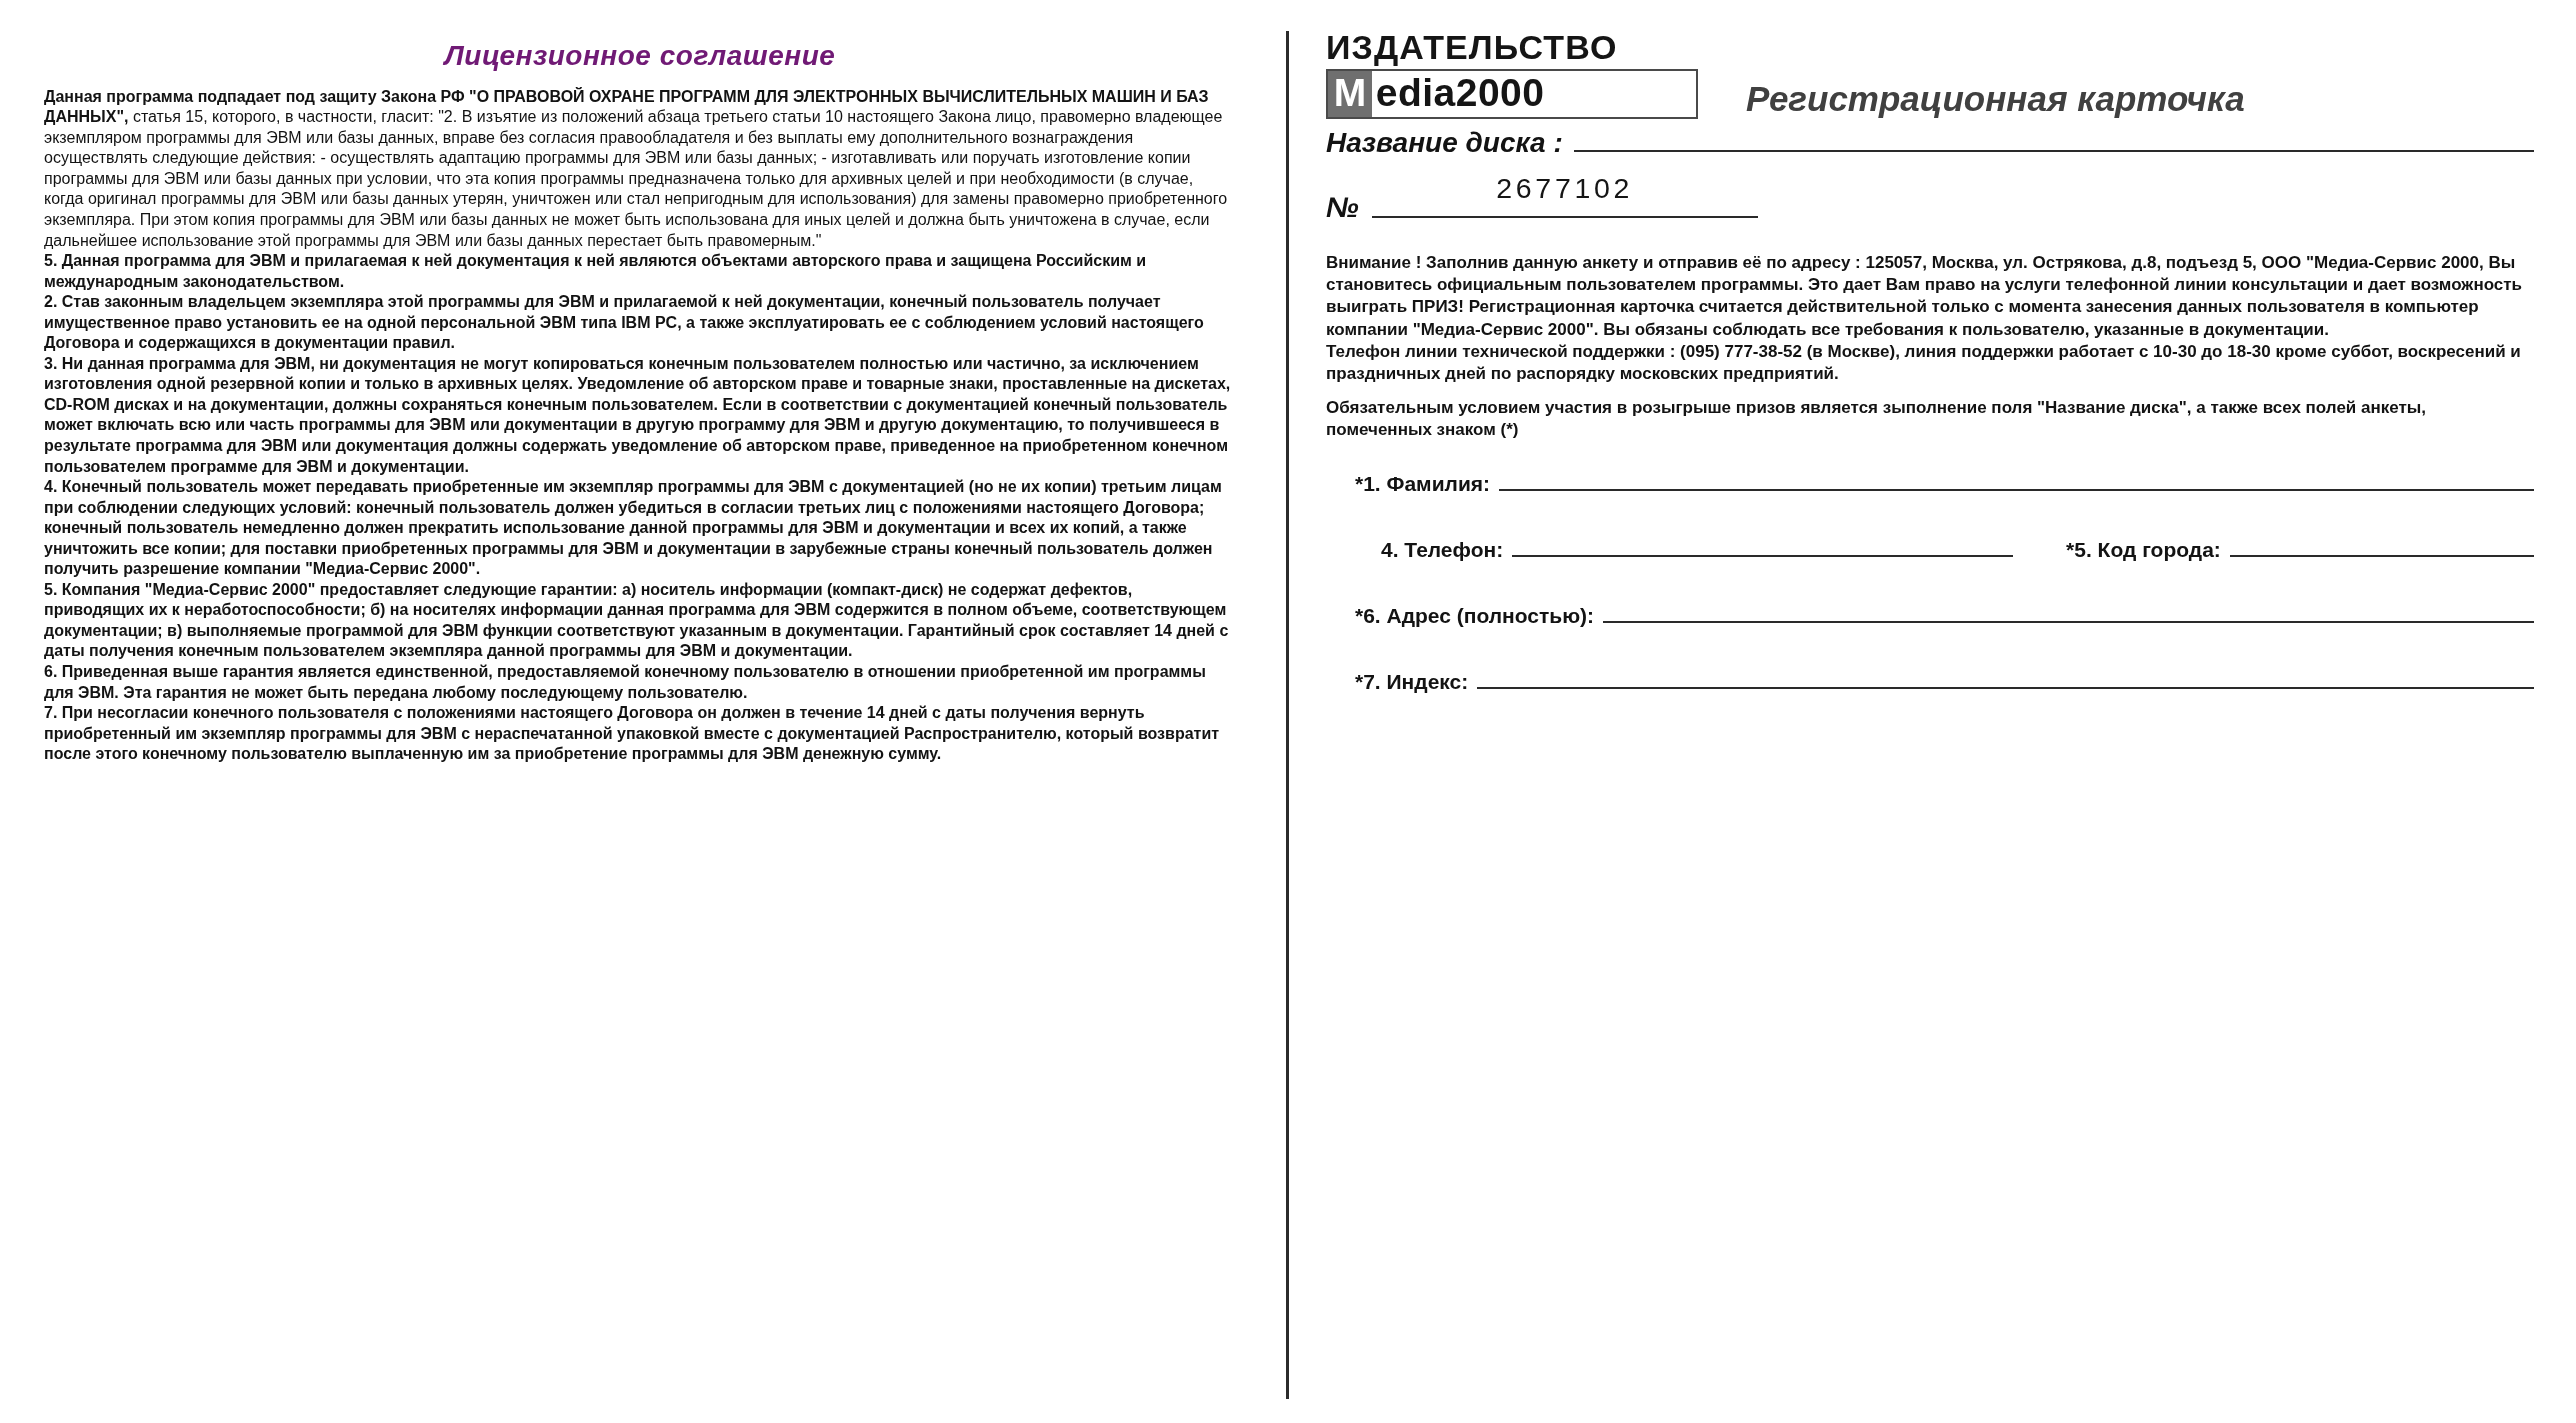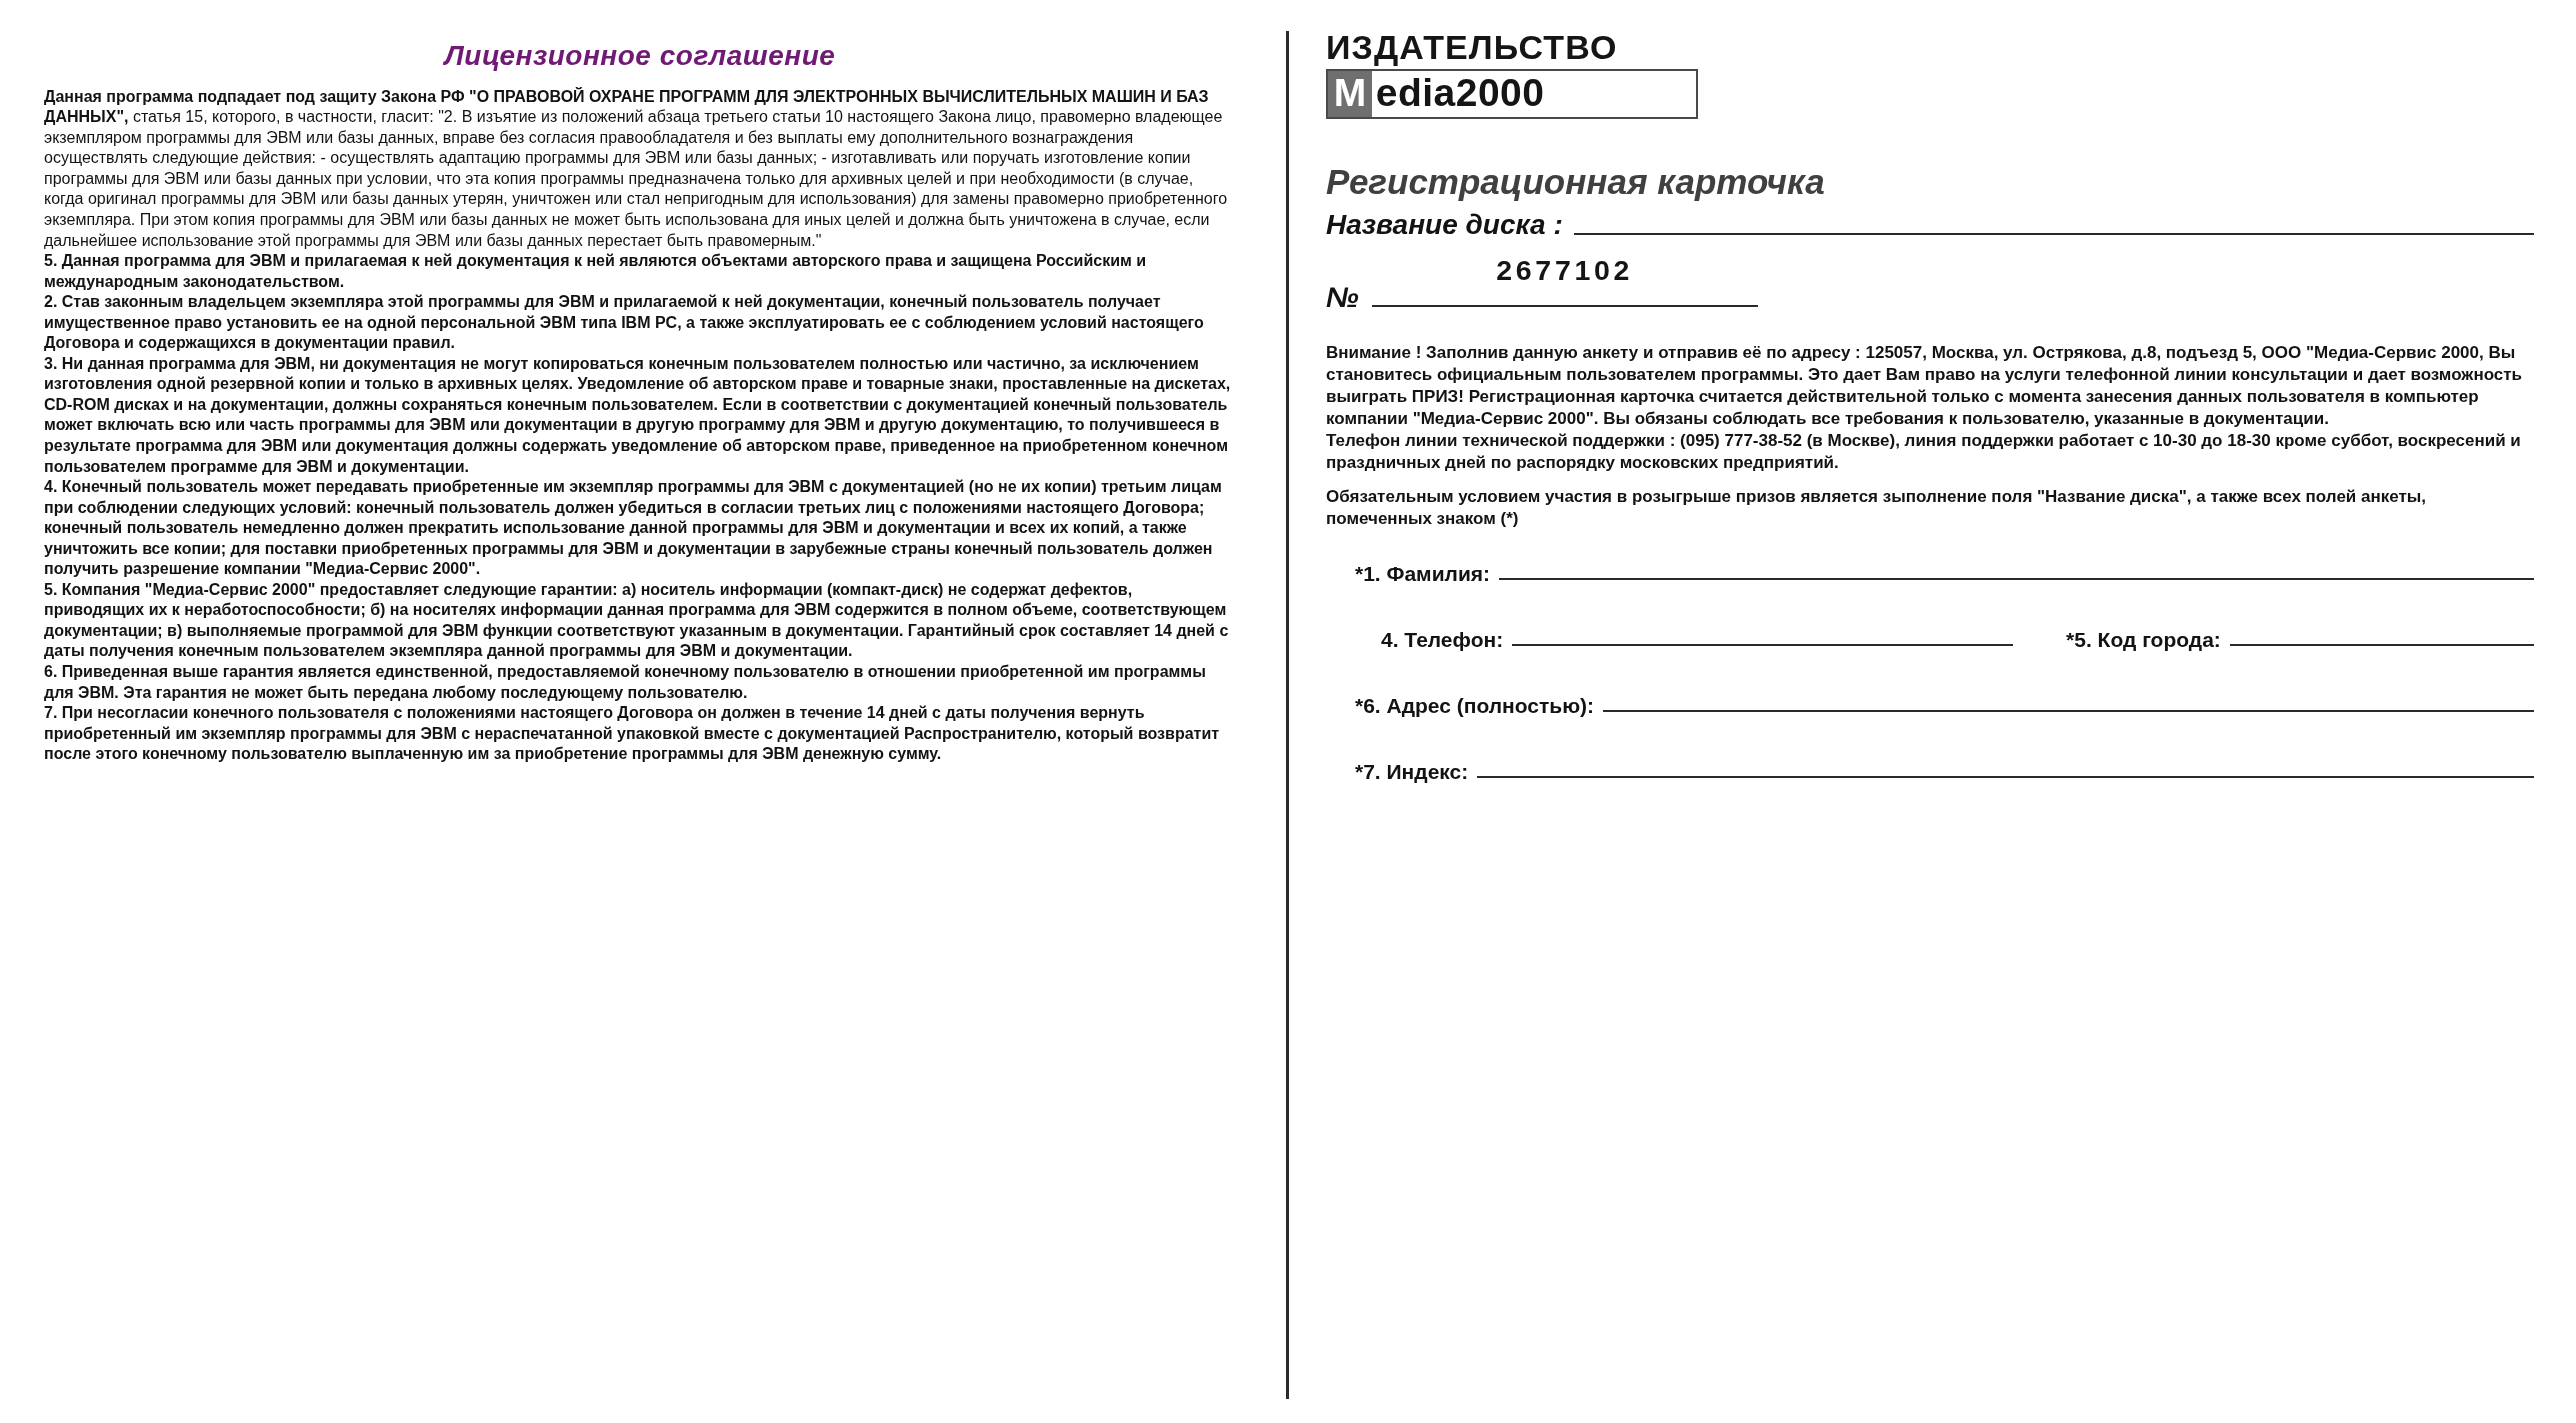--- a/index.html
+++ b/index.html
@@ -63,23 +63,22 @@
 
   
   .right-panel {
     width: 1290px;
     box-sizing: border-box;
     padding: 24px 42px 18.4px 40px;
     position: relative;
   }
   .card-header {
     display: flex;
-    align-items: flex-start;
+    align-items: flex-end;
     gap: 24px;
-    flex-direction: column;
   }
   .logo {
     width: 396px;
     flex: none;
     padding-top: 5.5px;
   }
   .logo-line1 {
     font-size: 34px;
     font-weight: bold;
     letter-spacing: 1.1px;
@@ -154,24 +153,24 @@
     font-weight: bold;
     font-style: italic;
     color: #131313;
   }
   .num-value-wrap {
     position: relative;
     width: 386px;
   }
   .num-value {
     font-size: 28.5px;
-    font-weight: bold;
+    font-weight: normal;
     letter-spacing: 3.7px;
     text-align: center;
-    padding-bottom: 18px;
+    padding-bottom: 11px;
     color: #151515;
   }
 
   .notice {
     margin-top: 28px;
     font-size: 17px;
     line-height: 1.3;
     font-weight: bold;
     color: #131313;
   }

